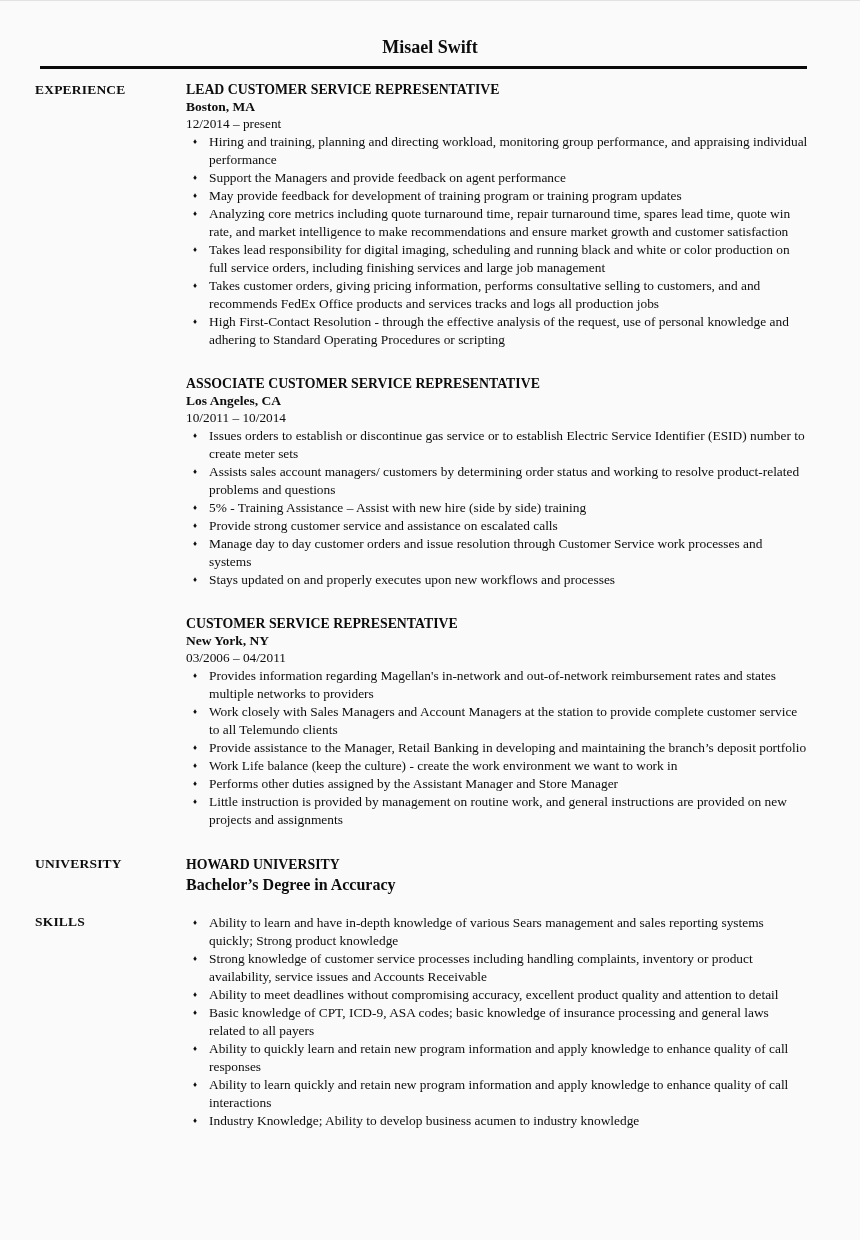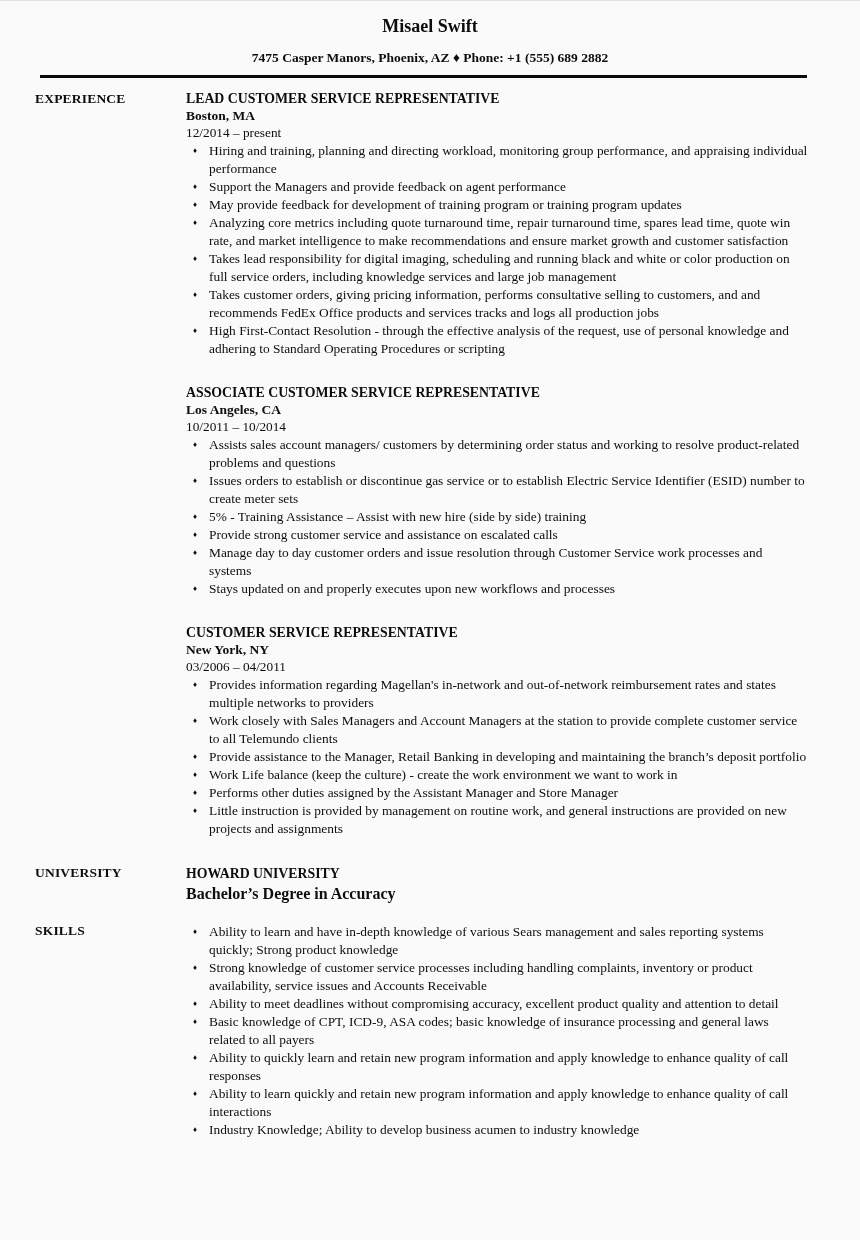--- a/index.html
+++ b/index.html
@@ -3,21 +3,21 @@
 <meta charset="utf-8">
 <style>
   html, body { margin: 0; padding: 0; }
   body {
     width: 860px; height: 1240px; overflow: hidden;
     background: #fafafa; color: #0d0d0d;
     font-family: "Liberation Serif", "DejaVu Serif", serif;
     border-top: 1px solid #e2e2e2;
     box-sizing: border-box;
   }
-  .page { padding-top: 15px; }
+  .page { padding-top: 36px; }
 
   
   .name { text-align: center; font-size: 18px; font-weight: bold; line-height: 20px; }
   .contact { text-align: center; font-size: 13.5px; font-weight: bold; line-height: 16px; margin-top: 14px; }
   .rule { height: 3px; background: #0a0a0a; width: 767px; margin: 9px 0 0 40px; }
 
   
   .main { margin: 12px 52px 0 35px; }
   .section { display: grid; grid-template-columns: 123px 1fr; gap: 28px; }
   .sec-label { font-size: 13.5px; font-weight: bold; letter-spacing: 0.2px; line-height: 17px; }
@@ -43,51 +43,50 @@
   
   .edu-school { font-size: 13.8px; font-weight: bold; line-height: 20px; }
   .edu-degree { font-size: 16px; font-weight: bold; line-height: 20px; }
 </style>
 </head>
 <body>
 
 <div class="page">
 
   <div class="name">Misael Swift</div>
-  <div class="contact">7475 Casper Manors, Phoenix, AZ ♦ Phone: +1 (555) 689 2882</div>
   <div class="rule"></div>
 
   <div class="main">
 
     <div class="section">
       <div class="sec-label">EXPERIENCE</div>
       <div>
 
         <div class="job">
           <div class="job-title">LEAD CUSTOMER SERVICE REPRESENTATIVE</div>
           <div class="job-loc">Boston, MA</div>
           <div class="job-dates">12/2014 – present</div>
           <ul class="bullets">
               <li>Hiring and training, planning and directing workload, monitoring group performance, and appraising individual performance</li>
               <li>Support the Managers and provide feedback on agent performance</li>
               <li>May provide feedback for development of training program or training program updates</li>
               <li>Analyzing core metrics including quote turnaround time, repair turnaround time, spares lead time, quote win rate, and market intelligence to make recommendations and ensure market growth and customer satisfaction</li>
-              <li>Takes lead responsibility for digital imaging, scheduling and running black and white or color production on full service orders, including knowledge services and large job management</li>
+              <li>Takes lead responsibility for digital imaging, scheduling and running black and white or color production on full service orders, including finishing services and large job management</li>
               <li>Takes customer orders, giving pricing information, performs consultative selling to customers, and and recommends FedEx Office products and services tracks and logs all production jobs</li>
               <li>High First-Contact Resolution - through the effective analysis of the request, use of personal knowledge and adhering to Standard Operating Procedures or scripting</li>
             </ul>
         </div>
 
         <div class="job">
           <div class="job-title">ASSOCIATE CUSTOMER SERVICE REPRESENTATIVE</div>
           <div class="job-loc">Los Angeles, CA</div>
           <div class="job-dates">10/2011 – 10/2014</div>
           <ul class="bullets">
+              <li>Issues orders to establish or discontinue gas service or to establish Electric Service Identifier (ESID) number to create meter sets</li>
               <li>Assists sales account managers/ customers by determining order status and working to resolve product-related problems and questions</li>
-              <li>Issues orders to establish or discontinue gas service or to establish Electric Service Identifier (ESID) number to create meter sets</li>
               <li>5% - Training Assistance – Assist with new hire (side by side) training</li>
               <li>Provide strong customer service and assistance on escalated calls</li>
               <li>Manage day to day customer orders and issue resolution through Customer Service work processes and systems</li>
               <li>Stays updated on and properly executes upon new workflows and processes</li>
             </ul>
         </div>
 
         <div class="job">
           <div class="job-title">CUSTOMER SERVICE REPRESENTATIVE</div>
           <div class="job-loc">New York, NY</div>

